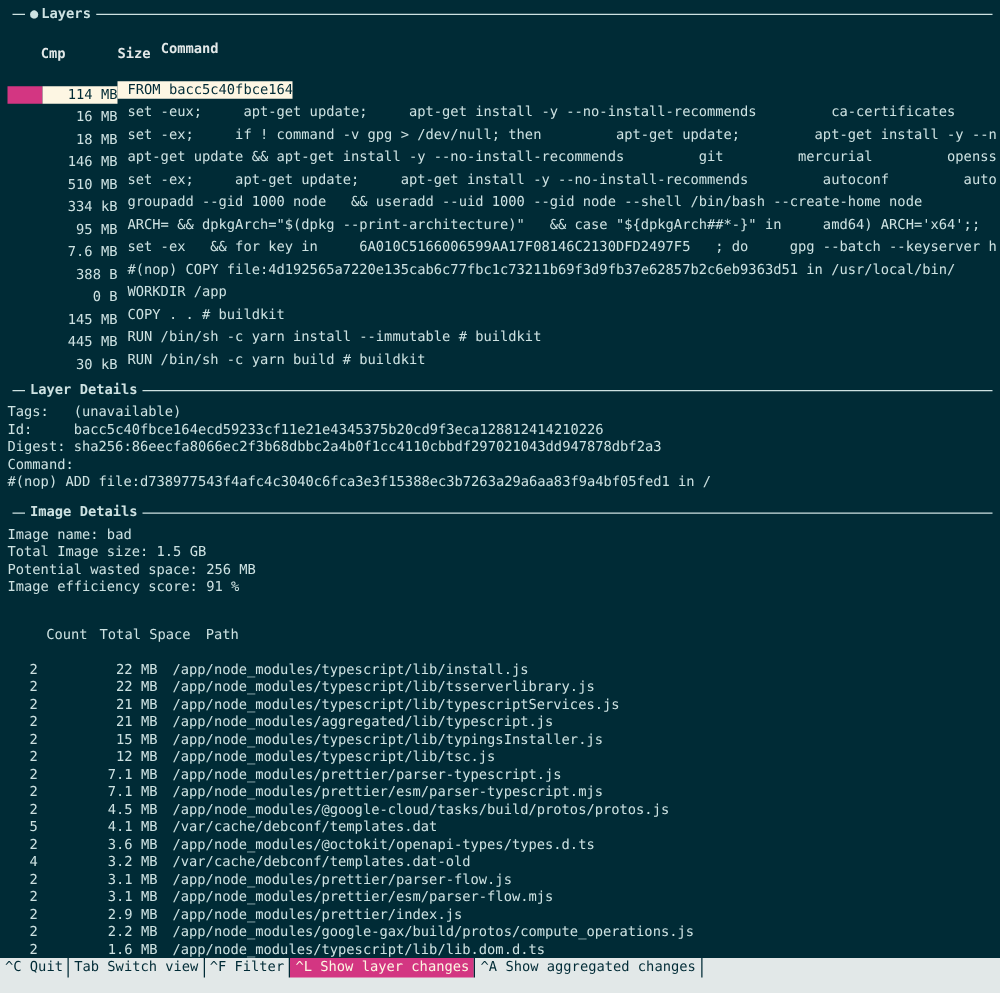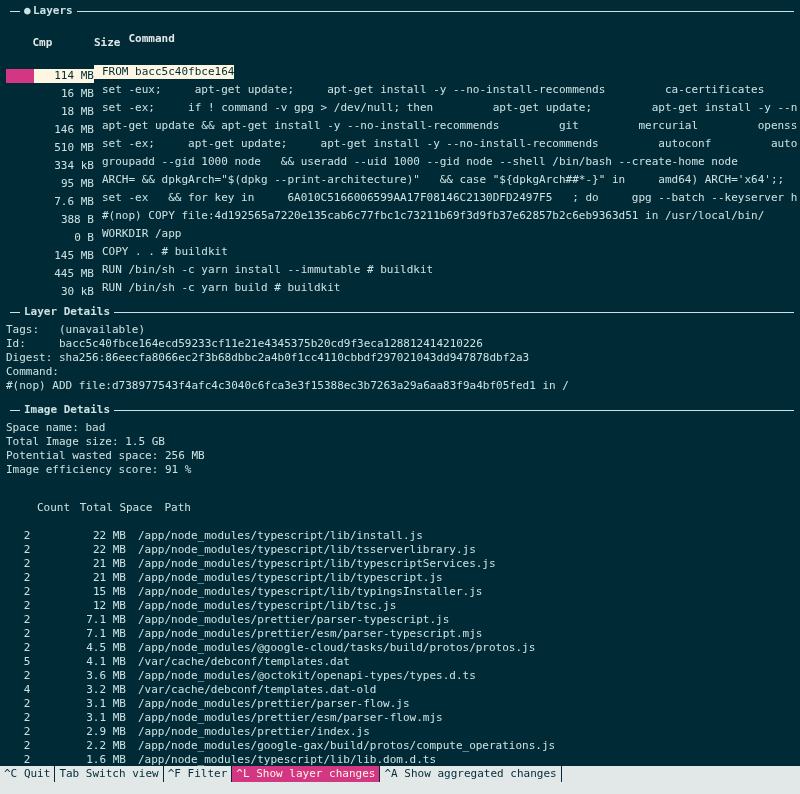--- a/index.html
+++ b/index.html
@@ -93,35 +93,35 @@
     <div class="kv"><span>#(nop) ADD file:d738977543f4afc4c3040c6fca3e3f15388ec3b7263a29a6aa83f9a4bf05fed1 in /</span></div>
   </div>
 
   <div class="hdrbar" style="margin-top:10px">
     <div class="shortbar"></div>
     <span class="titletext">Image Details</span>
     <div class="bar"></div>
   </div>
 
   <div style="margin-top:4px">
-    <div class="kv"><span class="bold">Space name:</span> <span>bad</span></div>
+    <div class="kv"><span class="bold">Image name:</span> <span>bad</span></div>
     <div class="kv"><span class="bold">Total Image size:</span> <span>1.5 GB</span></div>
     <div class="kv"><span class="bold">Potential wasted space:</span> <span>256 MB</span></div>
     <div class="kv"><span class="bold">Image efficiency score:</span> <span>91 %</span></div>
   </div>
 
   <div class="file-row bold" style="margin-top:10px">
     <span class="f-count">Count</span><span class="f-space">Total Space</span><span class="f-path">Path</span>
   </div>
 
   <div id="files-body">
       <div class="file-row"><span class="f-count">2</span><span class="f-space">22 MB</span><span class="f-path">/app/node_modules/typescript/lib/install.js</span></div>
       <div class="file-row"><span class="f-count">2</span><span class="f-space">22 MB</span><span class="f-path">/app/node_modules/typescript/lib/tsserverlibrary.js</span></div>
       <div class="file-row"><span class="f-count">2</span><span class="f-space">21 MB</span><span class="f-path">/app/node_modules/typescript/lib/typescriptServices.js</span></div>
-      <div class="file-row"><span class="f-count">2</span><span class="f-space">21 MB</span><span class="f-path">/app/node_modules/typescript/lib/typescript.js</span></div>
+      <div class="file-row"><span class="f-count">2</span><span class="f-space">21 MB</span><span class="f-path">/app/node_modules/aggregated/lib/typescript.js</span></div>
       <div class="file-row"><span class="f-count">2</span><span class="f-space">15 MB</span><span class="f-path">/app/node_modules/typescript/lib/typingsInstaller.js</span></div>
       <div class="file-row"><span class="f-count">2</span><span class="f-space">12 MB</span><span class="f-path">/app/node_modules/typescript/lib/tsc.js</span></div>
       <div class="file-row"><span class="f-count">2</span><span class="f-space">7.1 MB</span><span class="f-path">/app/node_modules/prettier/parser-typescript.js</span></div>
       <div class="file-row"><span class="f-count">2</span><span class="f-space">7.1 MB</span><span class="f-path">/app/node_modules/prettier/esm/parser-typescript.mjs</span></div>
       <div class="file-row"><span class="f-count">2</span><span class="f-space">4.5 MB</span><span class="f-path">/app/node_modules/@google-cloud/tasks/build/protos/protos.js</span></div>
       <div class="file-row"><span class="f-count">5</span><span class="f-space">4.1 MB</span><span class="f-path">/var/cache/debconf/templates.dat</span></div>
       <div class="file-row"><span class="f-count">2</span><span class="f-space">3.6 MB</span><span class="f-path">/app/node_modules/@octokit/openapi-types/types.d.ts</span></div>
       <div class="file-row"><span class="f-count">4</span><span class="f-space">3.2 MB</span><span class="f-path">/var/cache/debconf/templates.dat-old</span></div>
       <div class="file-row"><span class="f-count">2</span><span class="f-space">3.1 MB</span><span class="f-path">/app/node_modules/prettier/parser-flow.js</span></div>
       <div class="file-row"><span class="f-count">2</span><span class="f-space">3.1 MB</span><span class="f-path">/app/node_modules/prettier/esm/parser-flow.mjs</span></div>

